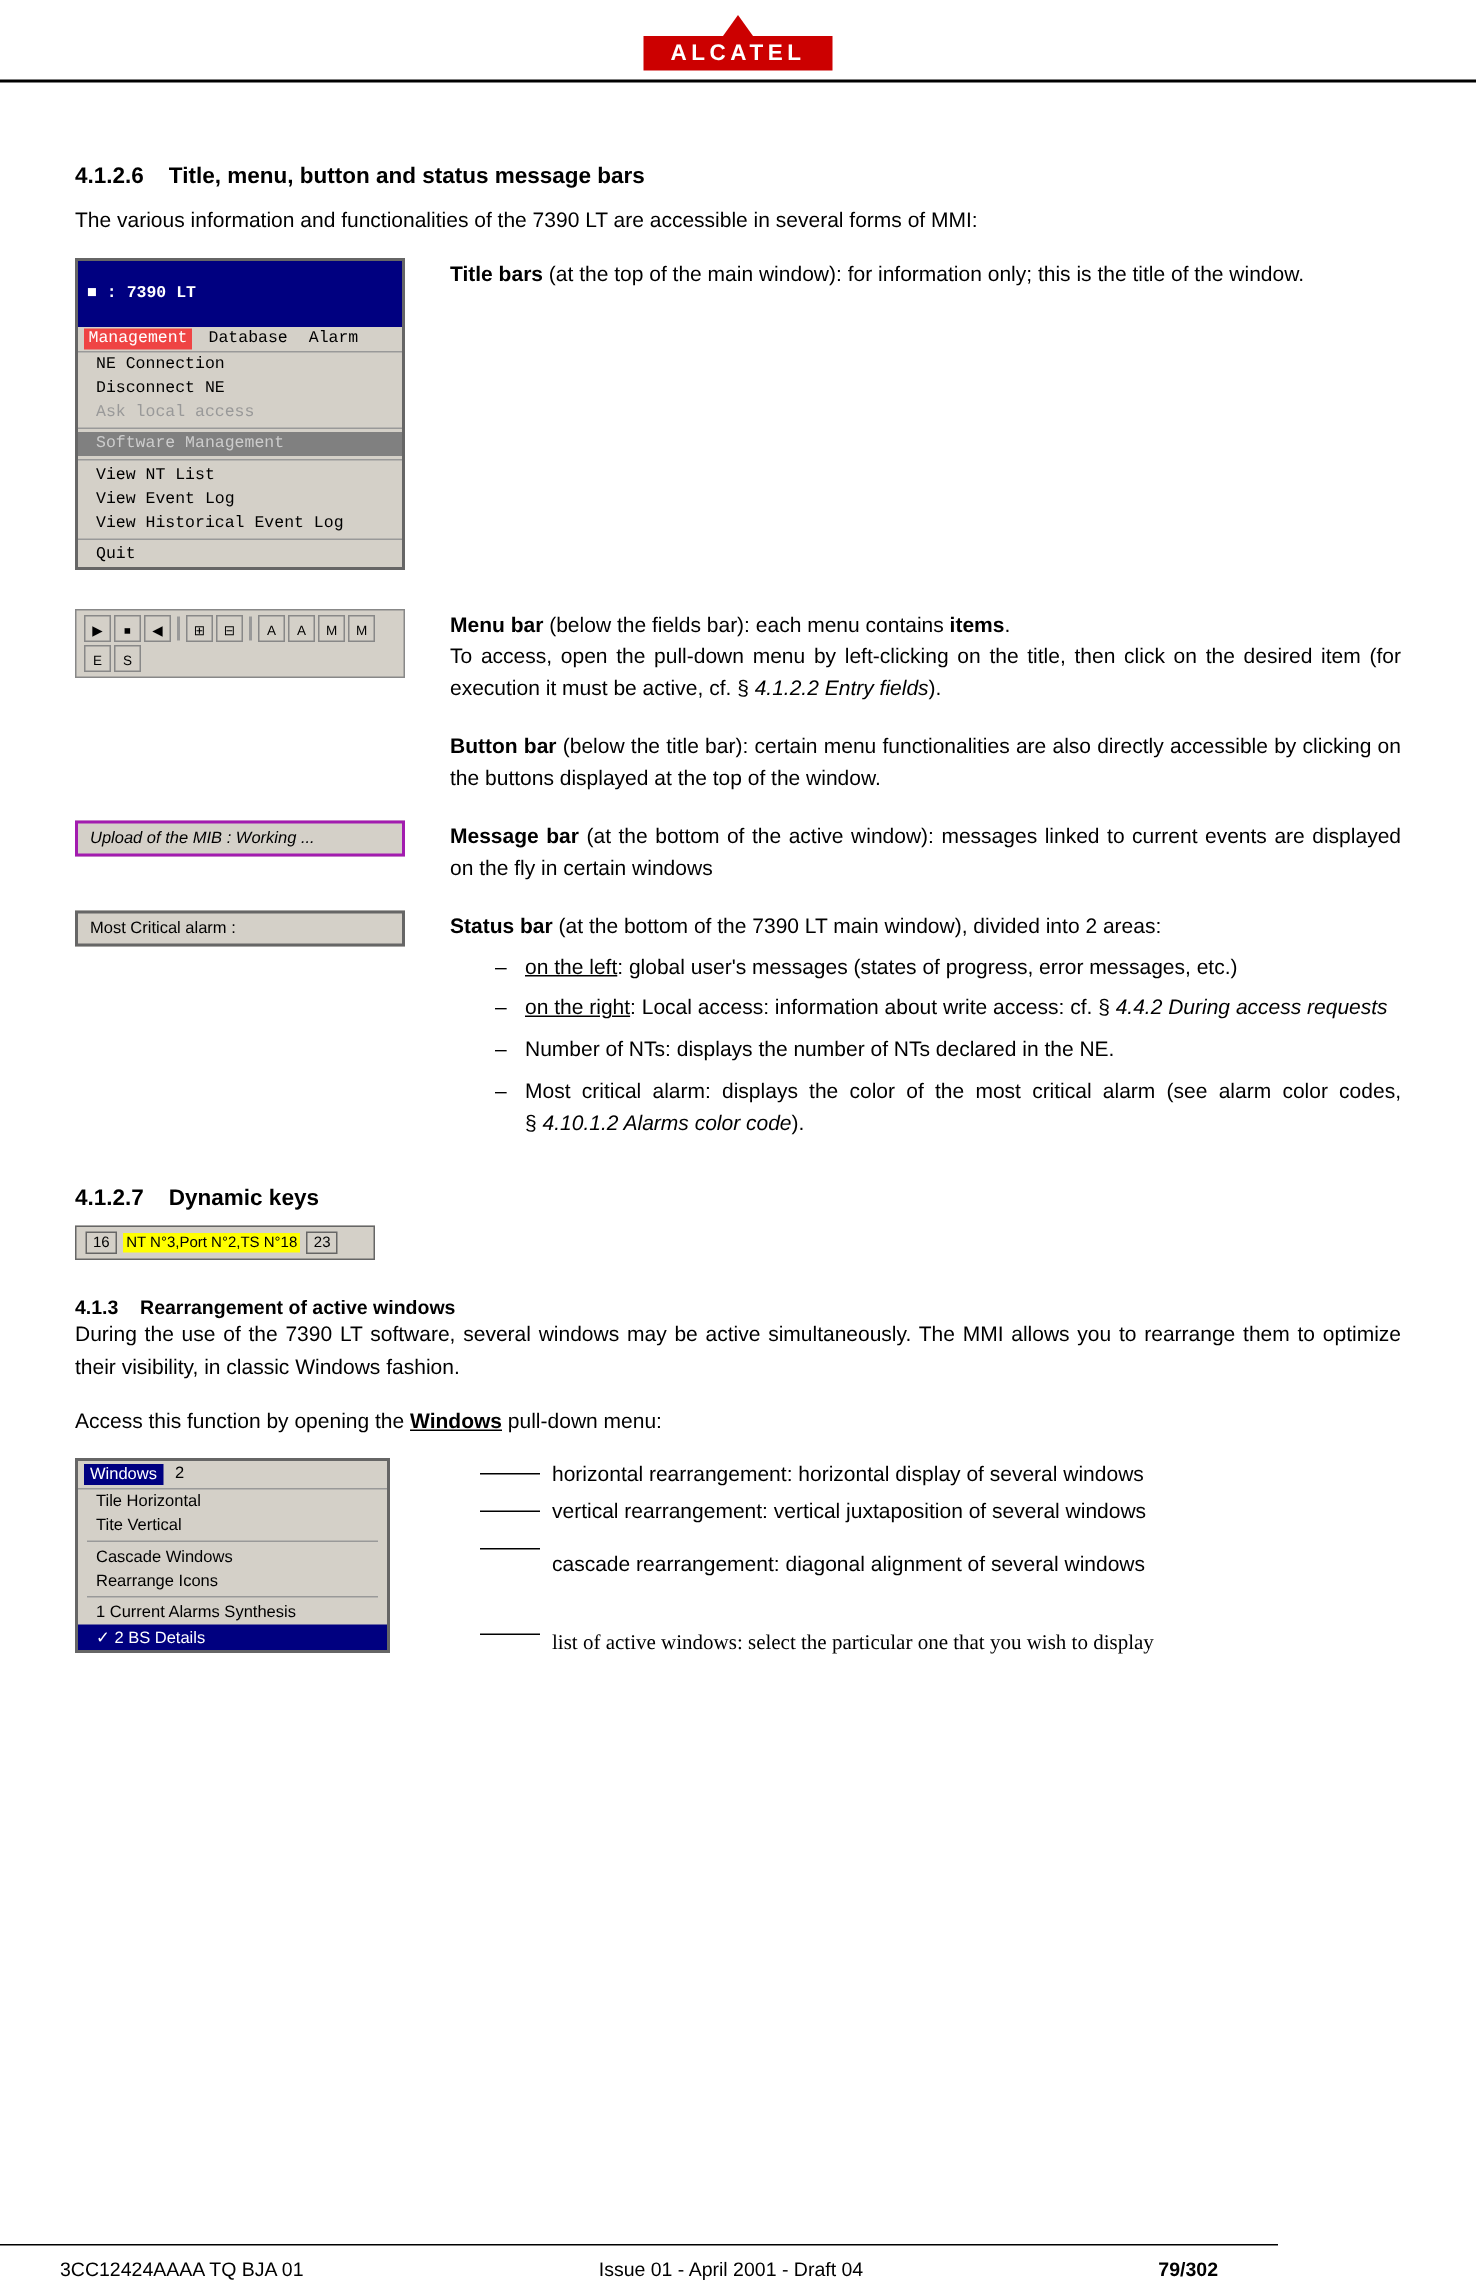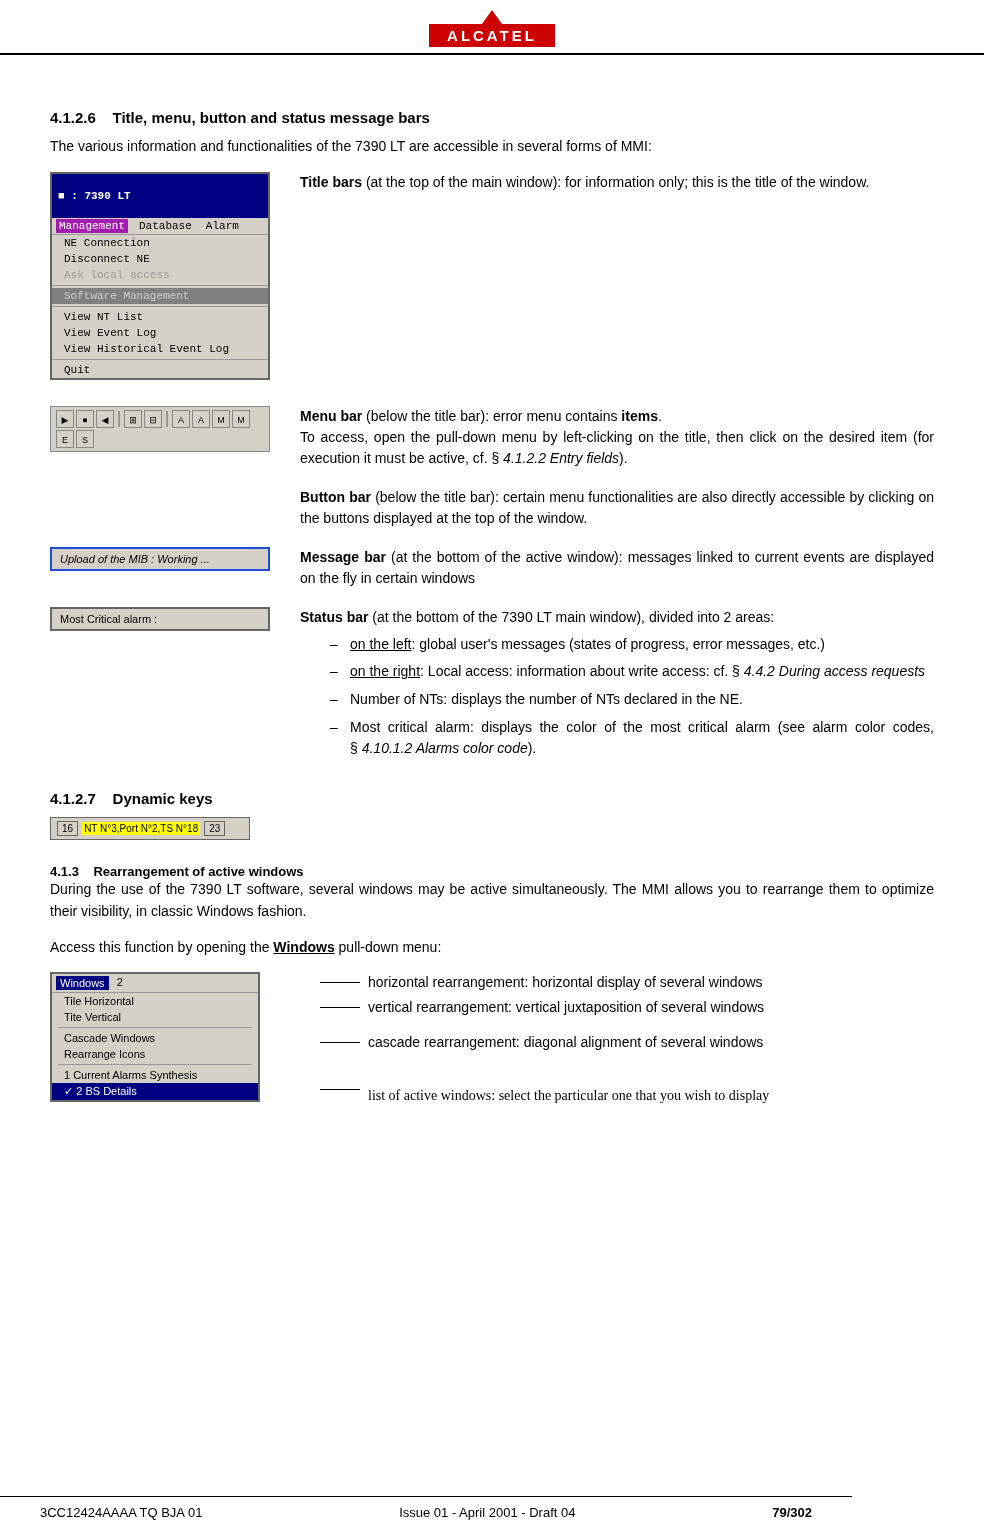--- a/index.html
+++ b/index.html
@@ -100,21 +100,21 @@
       padding: 1px 4px;
       display: flex;
       gap: 8px;
       font-size: 11px;
     }
     .ui-mockup-menu span {
       cursor: default;
       padding: 1px 3px;
     }
     .ui-mockup-menu span.active {
-      background: #a21caf;
+      background: #ef4444;
       color: white;
     }
     .ui-mockup-item {
       padding: 2px 12px;
       font-size: 11px;
       color: #000;
     }
     .ui-mockup-item.disabled {
       color: #999;
     }
@@ -151,21 +151,21 @@
     .toolbar-sep {
       width: 2px;
       height: 16px;
       background: #999;
       display: inline-block;
       margin: 0 2px;
     }
 
     .msg-bar {
       background: #d4d0c8;
-      border: 2px solid #1d4ed8;
+      border: 2px solid #a21caf;
       padding: 4px 8px;
       font-size: 11px;
       font-style: italic;
       margin-bottom: 8px;
     }
     .status-bar {
       background: #d4d0c8;
       border: 2px solid #666;
       padding: 4px 8px;
       font-size: 11px;
@@ -346,21 +346,21 @@
         <span class="toolbar-btn">A</span>
         <span class="toolbar-btn">A</span>
         <span class="toolbar-btn">M</span>
         <span class="toolbar-btn">M</span>
         <span class="toolbar-btn">E</span>
         <span class="toolbar-btn">S</span>
       </div>
     </div>
     <div class="right-col">
       <p>
-        <span class="term-bold">Menu bar</span><span> (below the title bar): error menu contains </span><span class="term-bold">items</span>.<br>
+        <span class="term-bold">Menu bar</span><span> (below the fields bar): each menu contains </span><span class="term-bold">items</span>.<br>
         To access, open the pull-down menu by left-clicking on the title, then click on the desired item (for execution it must be active, cf. §&nbsp;<span class="italic-link">4.1.2.2 Entry fields</span>).
       </p>
     </div>
   </div>
 
   <div class="two-col">
     <div class="left-col">
       
     </div>
     <div class="right-col">
@@ -463,21 +463,21 @@
           <div style="width:40px; height:1px; background:#000; margin-right:8px;"></div>
           <span style="font-size:14px;">horizontal rearrangement: horizontal display of several windows</span>
         </div>
         <div style="display:flex; align-items:center; margin-bottom:4px;">
           <div style="width:40px; height:1px; background:#000; margin-right:8px;"></div>
           <span style="font-size:14px;">vertical rearrangement: vertical juxtaposition of several windows</span>
         </div>
       </div>
 
       <div style="display:flex; flex-direction:column; gap:0; margin-bottom: 28px;">
-        <div style="display:flex; align-items:center; margin-bottom:4px;">
+        <div style="display:flex; margin-bottom:4px;">
           <div style="width:40px; height:1px; background:#000; margin-right:8px;"></div>
           <span style="font-size:14px;">cascade rearrangement: diagonal alignment of several windows</span>
         </div>
       </div>
 
       <div style="display:flex; align-items:flex-start; margin-top: 10px; font-family: Liberation Serif, serif;">
         <div style="display:flex; flex-direction:column; align-items:center; margin-right:8px; padding-top:4px;">
           <div style="width:40px; height:1px; background:#000;"></div>
         </div>
         <div style="font-size:14px;">

